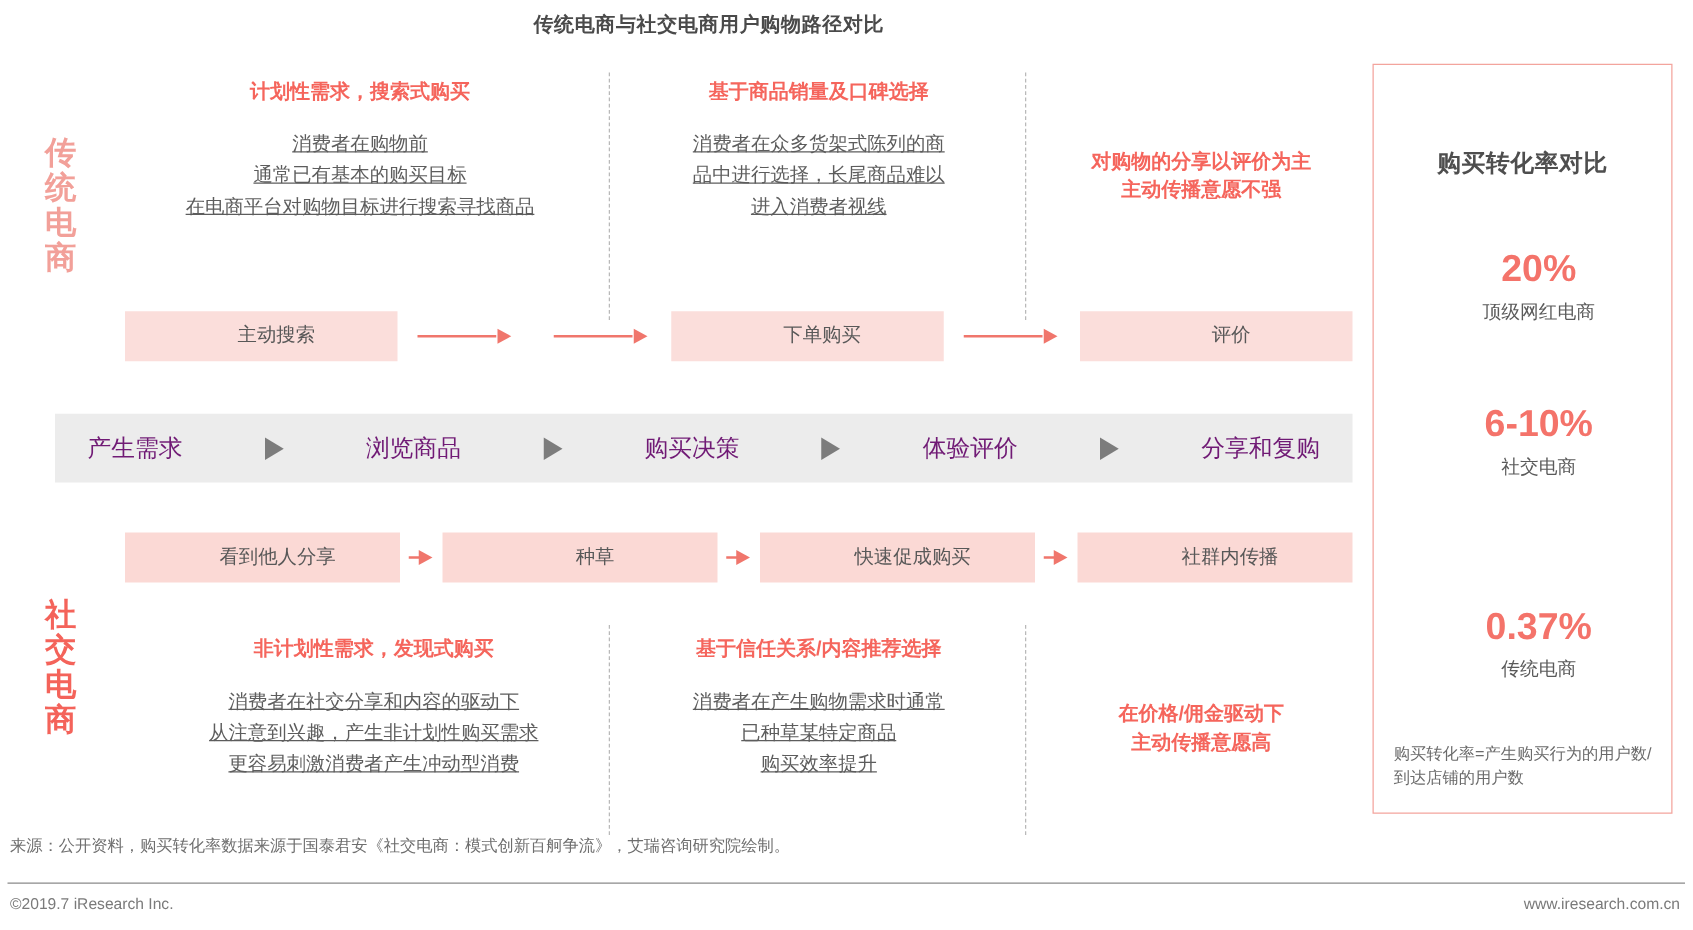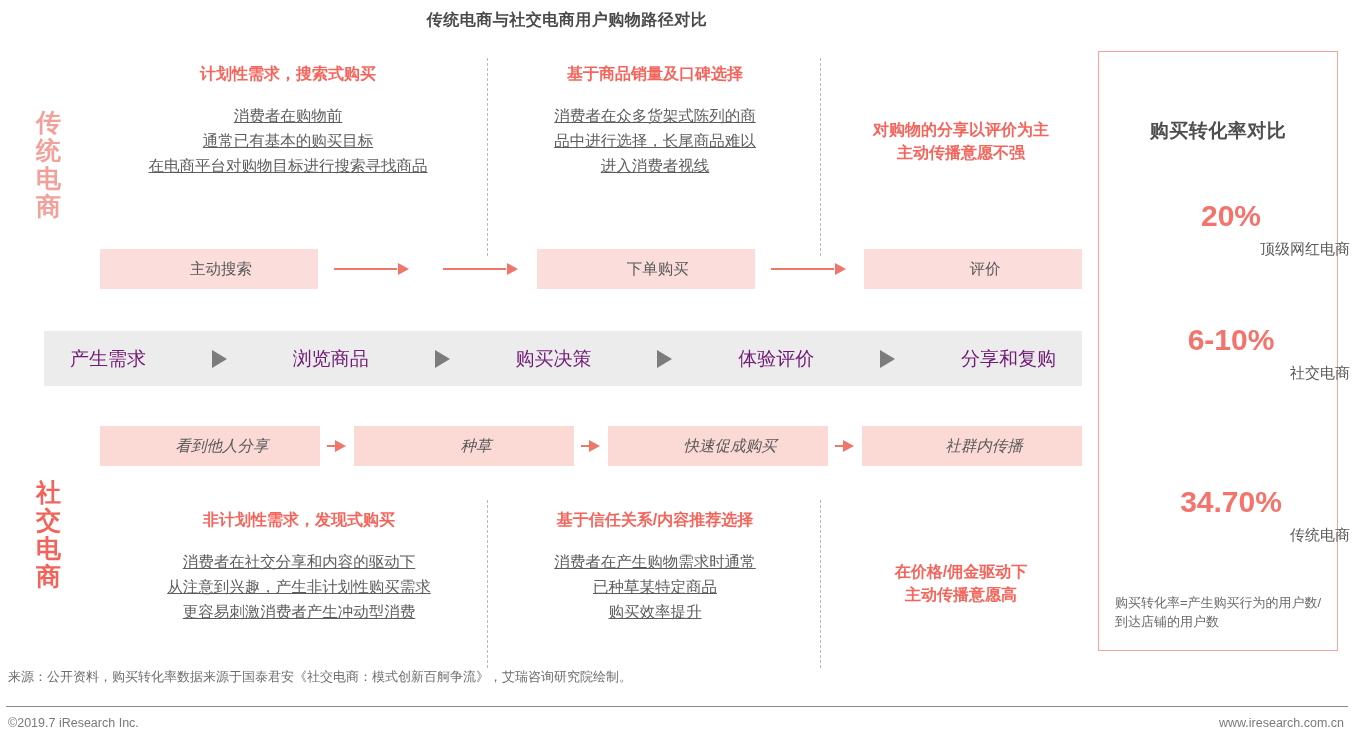--- a/index.html
+++ b/index.html
@@ -97,21 +97,21 @@
   .flow-box {
     height: 40px;
     line-height: 40px;
     text-align: center;
     font-size: 15.5px;
     color: #585858;
     flex: 0 0 auto;
     padding-left: 24px;
   }
   #flow-top .flow-box    { background: #fbdedb; width: 194px; }
-  #flow-bottom .flow-box { background: #fbd9d5; width: 196px; font-style: italic; }
+  #flow-bottom .flow-box { background: #fbd9d5; width: 196px; }
 
   .flow-arrow {
     flex: 1 1 auto;
     position: relative;
     height: 12px;
     margin: 0 4px;
   }
   .flow-arrow::before {
     content: "";
     position: absolute;
@@ -191,21 +191,20 @@
   .stat .value {
     font-size: 30px;
     font-weight: bold;
     color: #f4736a;
     line-height: 1.2;
   }
   .stat .label {
     font-size: 15px;
     color: #5a5a5a;
     margin-top: 6px;
-    text-align: right;
   }
   #stat-1 { top: 146px; }
   #stat-2 { top: 270px; }
   #stat-3 { top: 432px; }
 
   .panel-note {
     position: absolute;
     left: 16px;
     right: 14px;
     top: 542px;
@@ -350,21 +349,21 @@
 
   <div class="stat" id="stat-1">
     <div class="value">20%</div>
     <div class="label">顶级网红电商</div>
   </div>
   <div class="stat" id="stat-2">
     <div class="value">6-10%</div>
     <div class="label">社交电商</div>
   </div>
   <div class="stat" id="stat-3">
-    <div class="value">34.70%</div>
+    <div class="value">0.37%</div>
     <div class="label">传统电商</div>
   </div>
 
   <div class="panel-note">购买转化率=产生购买行为的用户数/到达店铺的用户数</div>
 </div>
 
 <div class="source">来源：公开资料，购买转化率数据来源于国泰君安《社交电商：模式创新百舸争流》，艾瑞咨询研究院绘制。</div>
 <div class="footer-rule"></div>
 <div class="footer-left">©2019.7 iResearch Inc.</div>
 <div class="footer-right">www.iresearch.com.cn</div>

